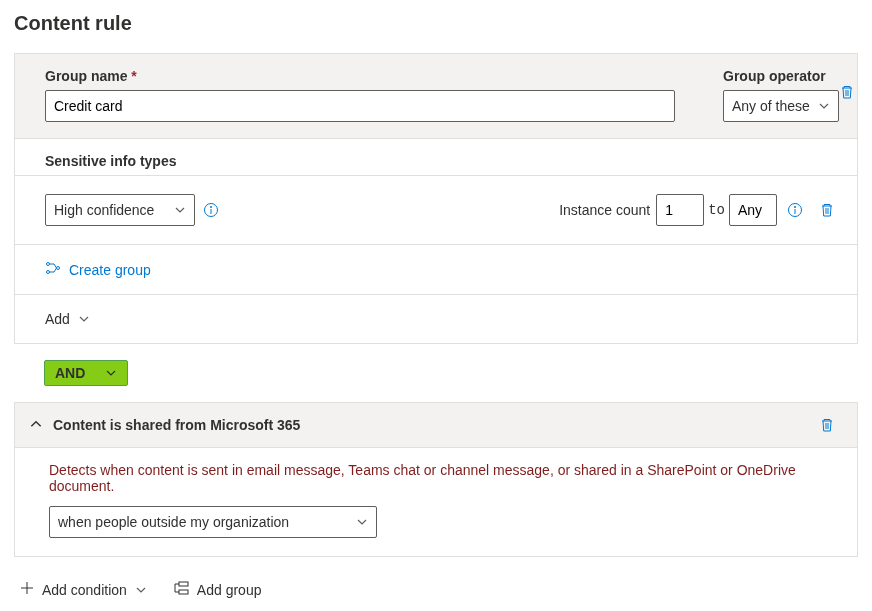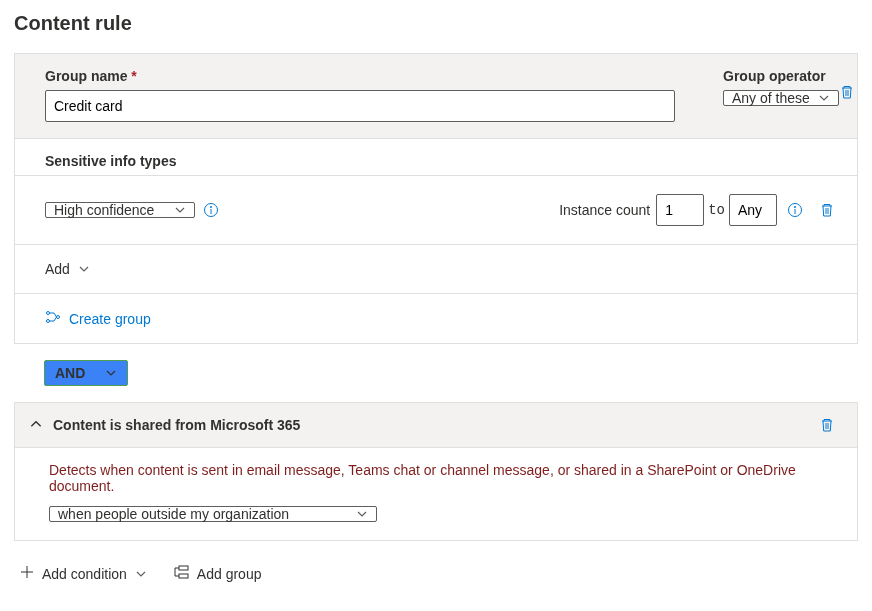--- a/index.html
+++ b/index.html
@@ -44,21 +44,21 @@
     border-radius: 2px;
     height: 32px;
   }
   .group-name-input { width: 630px; }
   .select {
     display: inline-flex;
     align-items: center;
     justify-content: space-between;
     border: 1px solid #605e5c;
     border-radius: 2px;
-    height: 16px;
+    height: 32px;
     padding: 0 8px;
     font-size: 14px;
     background: #fff;
     cursor: pointer;
     gap: 8px;
   }
   .chev {
     display: inline-block;
   }
   .chev svg { display: block; }
@@ -99,21 +99,21 @@
     cursor: pointer;
     color: #323130;
     font-size: 14px;
     padding: 6px 0;
   }
   .link-btn.accent { color: #0078d4; }
   .and-pill {
     display: inline-flex;
     align-items: center;
     gap: 20px;
-    background: #3b82f6;
+    background: #84cc16;
     border: 1px solid #4da04d;
     border-radius: 2px;
     padding: 4px 10px;
     font-size: 14px;
     font-weight: 600;
     margin: 16px 0 16px 30px;
     cursor: pointer;
   }
   .section-header {
     background: #f3f2f1;
@@ -218,43 +218,43 @@
       </svg>
     </span>
     <span class="icon-btn" style="margin-left:8px;">
       <svg width="16" height="16" viewBox="0 0 16 16" fill="none" stroke="#0078d4" stroke-width="1">
         <path d="M3 4h10M5 4V2.5h6V4M4 4l.7 10h6.6L12 4M7 6v6M9 6v6"></path>
       </svg>
     </span>
   </div>
 
   <div class="panel-body-row">
-    <span class="link-btn">
-      <span>Add</span>
-      <span class="chev">
-        <svg width="12" height="12" viewBox="0 0 12 12">
-            <path d="M2 4 L6 8 L10 4" fill="none" stroke="#605e5c" stroke-width="1.2"></path>
-          </svg>
-      </span>
-    </span>
-  </div>
-
-  <div class="panel-body-row">
     <span class="link-btn accent">
       <span>
         <svg width="16" height="14" viewBox="0 0 16 14" fill="none" stroke="#0078d4" stroke-width="1">
           <circle cx="3" cy="3" r="1.5"></circle>
             <circle cx="3" cy="11" r="1.5"></circle>
             <circle cx="13" cy="7" r="1.5"></circle>
           <path d="M4.5 3 H9 L11.5 7 M4.5 11 H9 L11.5 7"></path>
         </svg>
       </span>
       <span>Create group</span>
     </span>
   </div>
+
+  <div class="panel-body-row">
+    <span class="link-btn">
+      <span>Add</span>
+      <span class="chev">
+        <svg width="12" height="12" viewBox="0 0 12 12">
+            <path d="M2 4 L6 8 L10 4" fill="none" stroke="#605e5c" stroke-width="1.2"></path>
+          </svg>
+      </span>
+    </span>
+  </div>
 </div>
 
 
 <div class="and-pill">
   <span>AND</span>
   <span class="chev">
     <svg width="12" height="12" viewBox="0 0 12 12">
         <path d="M2 4 L6 8 L10 4" fill="none" stroke="#323130" stroke-width="1.2"></path>
       </svg>
   </span>

